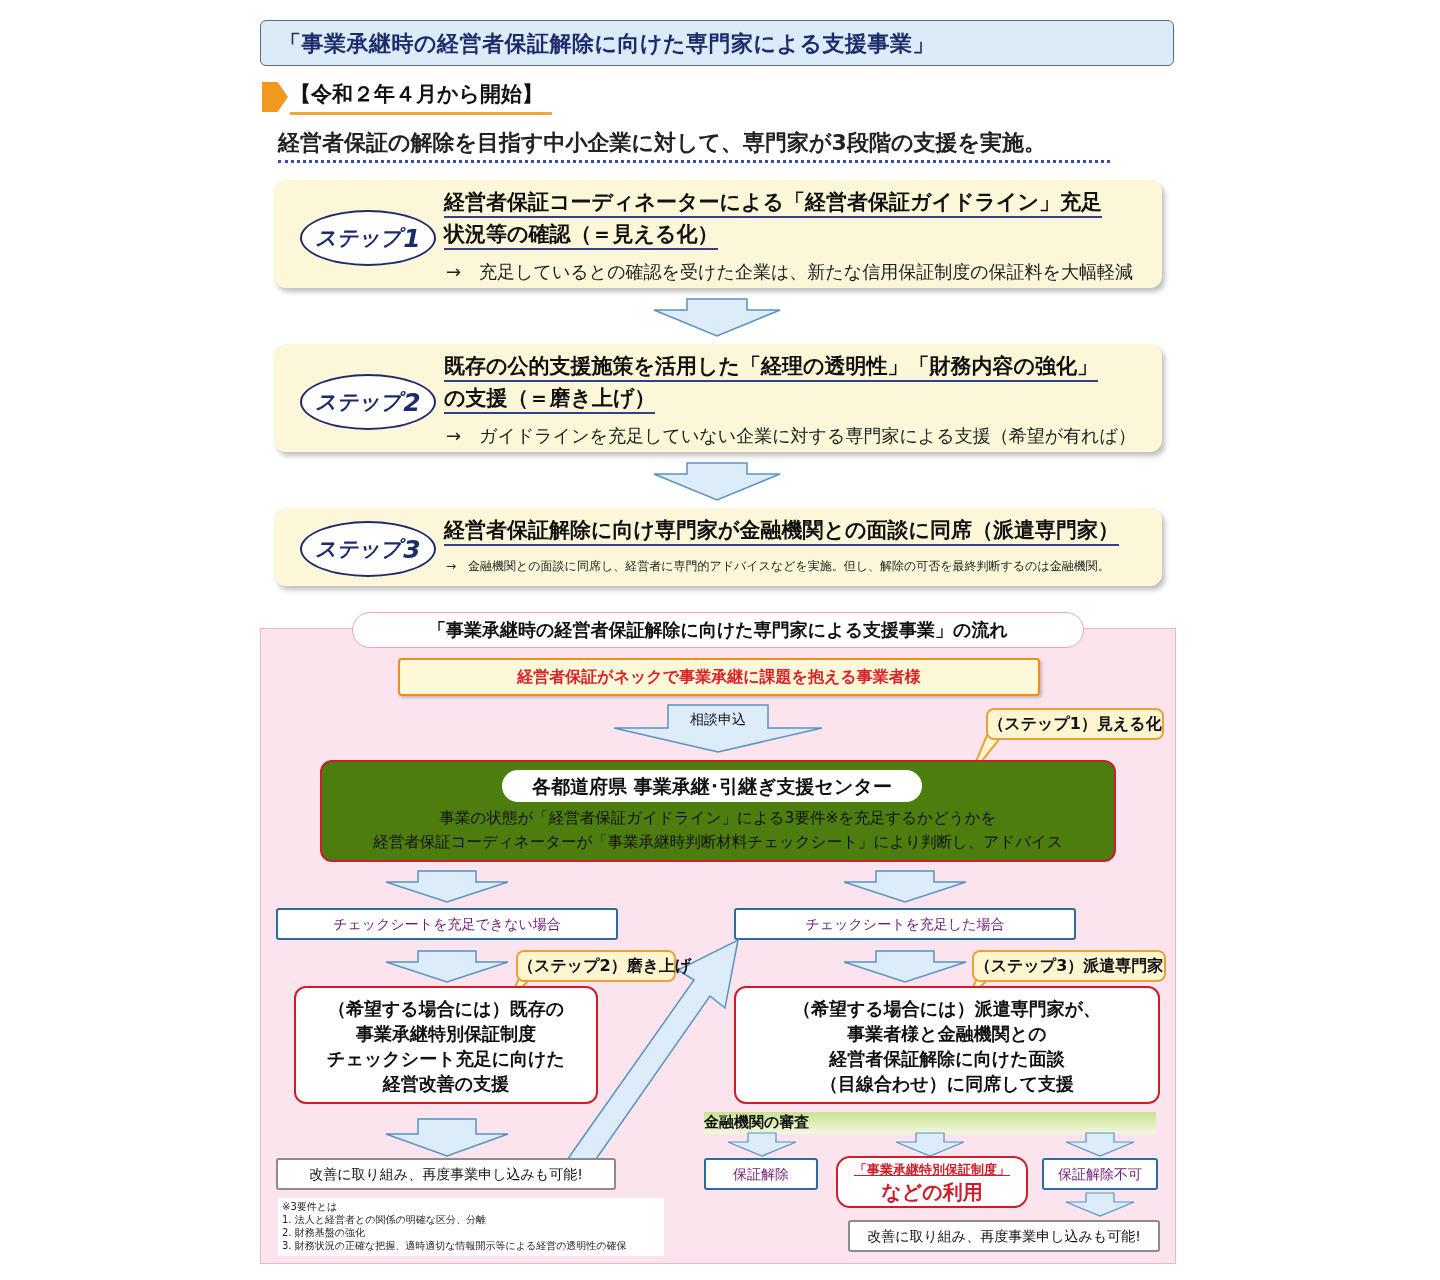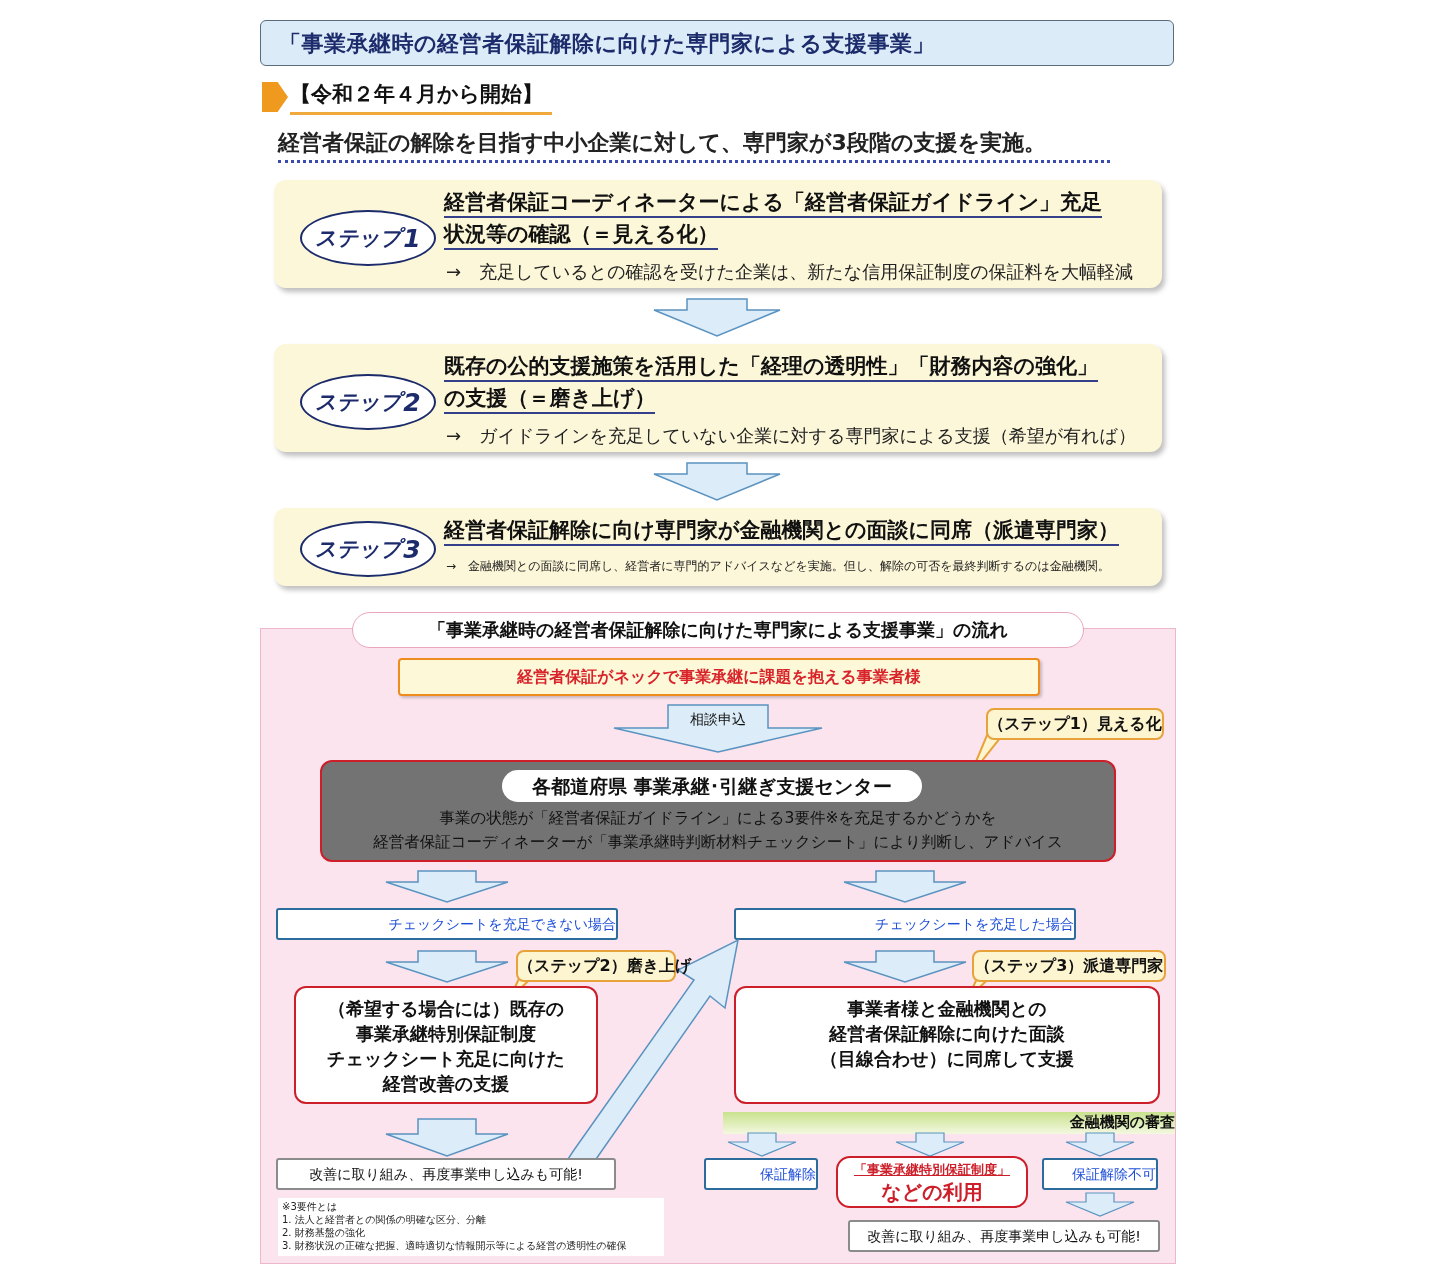--- a/index.html
+++ b/index.html
@@ -29,33 +29,33 @@
   .st-sub{left:172px;font-size:18px;color:#222;white-space:nowrap;}
   
   .flow{left:260px;top:628px;width:916px;height:636px;background:#fbe4ee;
     border:1.5px solid #ecb7cb;box-sizing:border-box;}
   .flow-title{left:352px;top:612px;width:732px;height:36px;background:#fff;border:1.5px solid #e8a6bf;
     border-radius:18px;box-sizing:border-box;text-align:center;font-size:18px;font-weight:bold;line-height:33px;color:#111;}
   .target{left:398px;top:658px;width:642px;height:38px;background:#fdf8d8;border:2px solid #ee8c1e;
     border-radius:4px;box-sizing:border-box;text-align:center;font-size:16px;font-weight:bold;color:#d8232a;line-height:34px;box-shadow:2px 2px 3px rgba(0,0,0,0.2);}
   .bubble{background:#fdf4d0;border:2px solid #e8a23a;border-radius:8px;box-sizing:border-box;
     font-size:16px;font-weight:bold;color:#111;text-align:center;white-space:nowrap;}
-  .center-box{left:320px;top:760px;width:796px;height:102px;background:#737373;border:2px solid #cc1f2a;
+  .center-box{left:320px;top:760px;width:796px;height:102px;background:#4d7c0f;border:2px solid #cc1f2a;
     border-radius:12px;box-sizing:border-box;}
   .center-title{left:180px;top:8px;width:420px;height:32px;background:#fff;border-radius:16px;text-align:center;
     font-size:19px;font-weight:bold;line-height:32px;color:#111;}
   .center-line{left:0;width:100%;text-align:center;font-size:15.5px;color:#111;white-space:nowrap;}
   .blue-box{background:#fff;border:2px solid #2c6c9c;border-radius:3px;box-sizing:border-box;
-    text-align:right;font-size:14px;color:#1d4ed8;}
+    text-align:center;font-size:14px;color:#701a75;}
   .red-box{background:#fff;border:2px solid #cc1f2a;border-radius:12px;box-sizing:border-box;
     text-align:center;font-size:18px;font-weight:bold;color:#111;line-height:25px;}
   .gray-box{background:#fff;border:2px solid #8b8b8b;border-radius:3px;box-sizing:border-box;
     text-align:center;font-size:14px;color:#111;}
   .exam-bar{left:704px;top:1112px;width:452px;height:22px;
-    background:linear-gradient(to bottom,#c9e28e,#f3f8e0);text-align:right;font-size:15px;font-weight:bold;line-height:20px;color:#111;margin-left:19px;}
+    background:linear-gradient(to bottom,#c9e28e,#f3f8e0);text-align:left;font-size:15px;font-weight:bold;line-height:20px;color:#111;}
   .note{left:278px;top:1198px;width:386px;height:58px;background:#fff;font-size:10px;line-height:13px;color:#222;padding:2px 4px;box-sizing:border-box;}
   svg{display:block;}
 </style>
 </head>
 <body>
 
 <div class="abs title-box">
   <div class="abs title-text">「事業承継時の経営者保証解除に向けた専門家による支援事業」</div>
 </div>
 
@@ -180,20 +180,21 @@
 <div class="abs bubble" style="left:972px;top:950px;width:194px;height:32px;line-height:28px;">（ステップ3）派遣専門家</div>
 
 <div class="abs red-box" style="left:294px;top:986px;width:304px;height:118px;padding-top:8px;">
   <div>（希望する場合には）既存の</div>
   <div>事業承継特別保証制度</div>
   <div>チェックシート充足に向けた</div>
   <div>経営改善の支援</div>
 </div>
 
 <div class="abs red-box" style="left:734px;top:986px;width:426px;height:118px;padding-top:8px;">
+  <div>（希望する場合には）派遣専門家が、</div>
   <div>事業者様と金融機関との</div>
   <div>経営者保証解除に向けた面談</div>
   <div>（目線合わせ）に同席して支援</div>
 </div>
 
 <div class="abs" style="left:384px;top:1118px;">
   <svg width="126" height="40" viewBox="0 0 126 40">
       <polygon points="34,1 92,1 92,16 124,16 63,38 2,16 34,16" fill="#dcedf9" stroke="#5b93c0" stroke-width="1.5"></polygon>
     </svg>
 </div>

